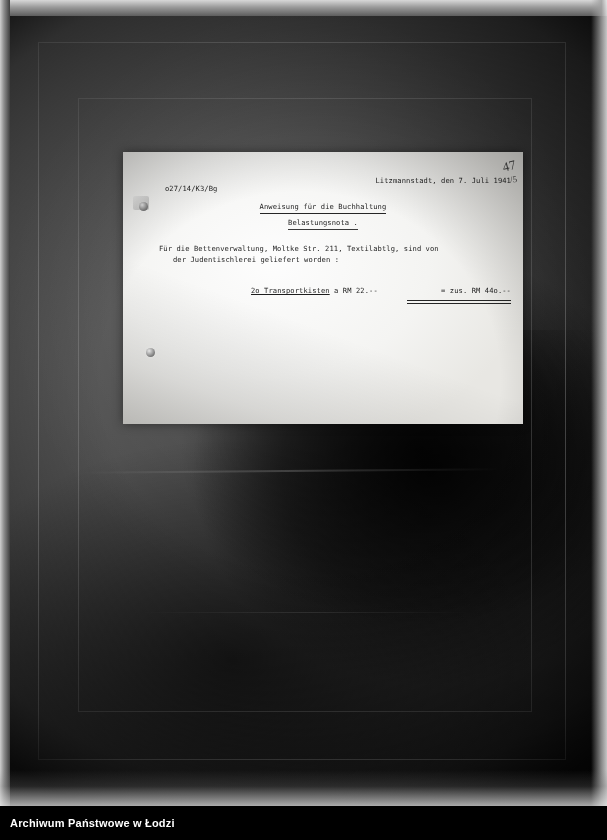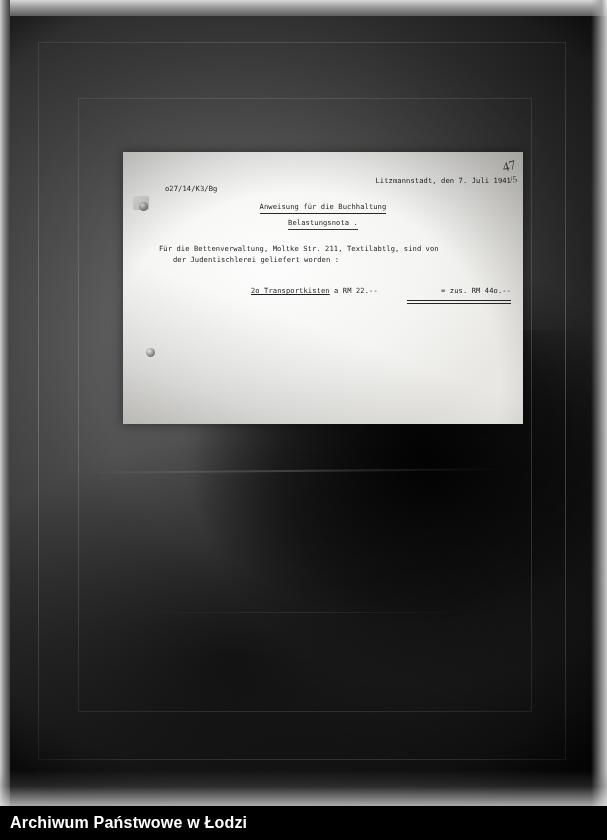--- a/index.html
+++ b/index.html
@@ -236,21 +236,21 @@
     left: 0; bottom: 0;
     width: 607px;
     height: 34px;
     background: #000;
     display: flex;
     align-items: center;
   }
   .caption-text {
     color: #ffffff;
     font-family: "Liberation Sans", sans-serif;
-    font-size: 16px;
+    font-size: 11px;
     font-weight: bold;
     padding-left: 10px;
     letter-spacing: 0.2px;
   }
 </style>
 </head>
 <body>
 
 <div id="scan">
 

